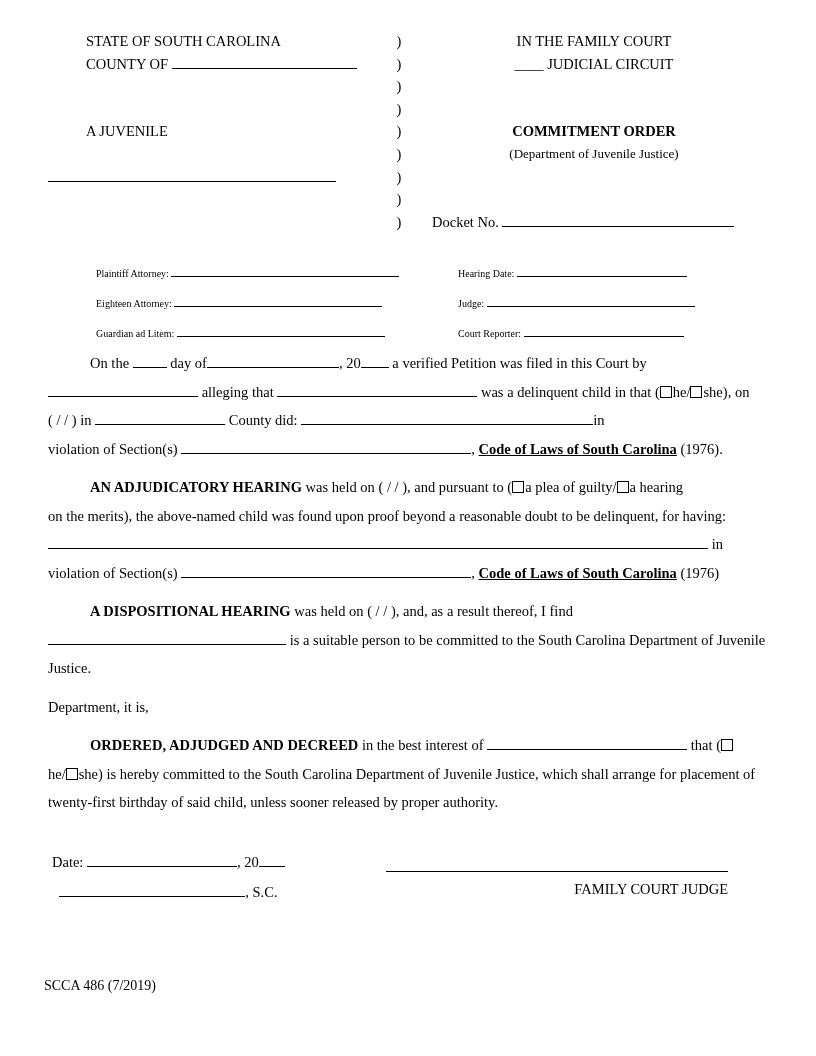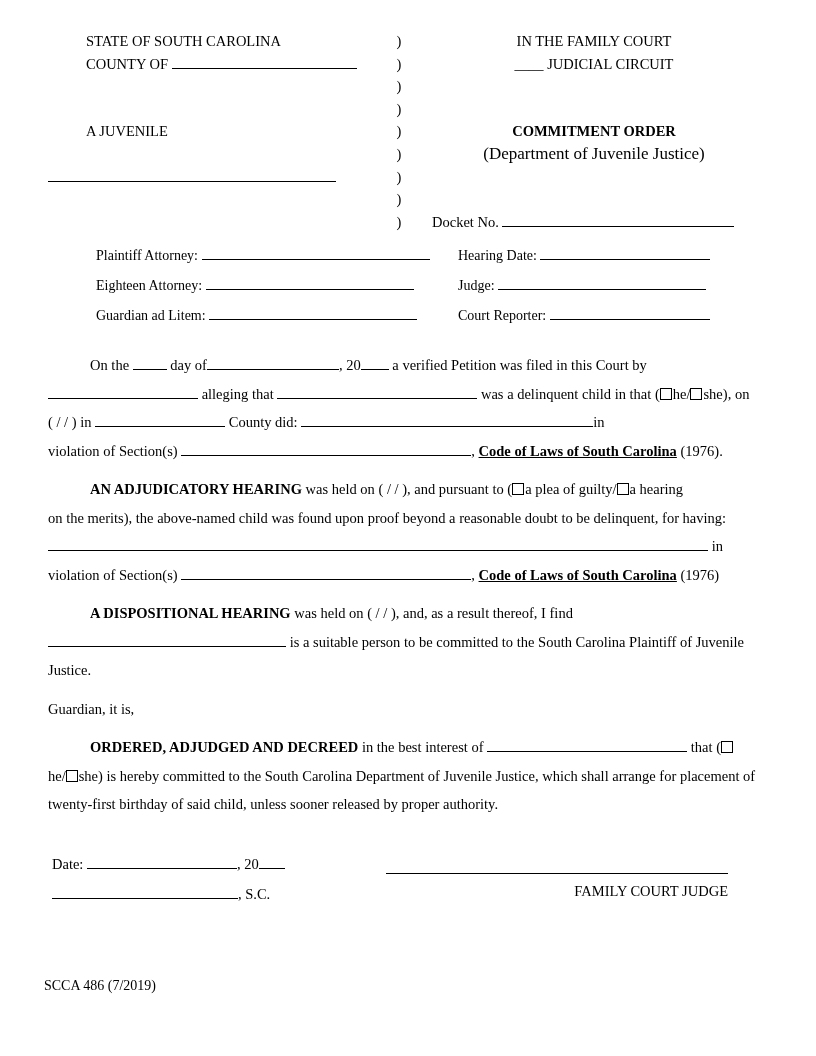--- a/index.html
+++ b/index.html
@@ -59,27 +59,27 @@
     vertical-align: baseline;
   }
   .bold { font-weight: bold; }
   .u-bold { font-weight: bold; text-decoration: underline; }
 
   .cap-right .order-title {
     font-weight: bold;
     font-size: 14.5px;
   }
   .cap-right .order-sub {
-    font-size: 17px;
+    font-size: 13px;
   }
 
   
   .attorney-block {
-    margin-top: 8px;
-    font-size: 14px;
+    margin-top: 26px;
+    font-size: 10px;
     line-height: 30px;
     padding-left: 48px;
   }
   .att-row {
     display: flex;
     white-space: nowrap;
   }
   .att-col-a { width: 362px; }
   .att-col-b { flex: 1; }
 
@@ -110,20 +110,21 @@
     font-size: 14.5px;
     line-height: 30px;
     position: relative;
     height: 86px;
   }
   .sig-left {
     position: absolute;
     left: 4px;
     top: 0;
     white-space: nowrap;
+    text-align: center;
   }
   .sig-right {
     position: absolute;
     left: 338px;
     top: 24px;
     width: 342px;
     text-align: right;
   }
   .sig-rule {
     border-top: 1px solid #000;
@@ -215,21 +216,21 @@
           <span>Guardian ad Litem:</span>
           <span class="blank" style="width:208px"></span>
         </div>
         <div class="att-col-b">
           <span>Court Reporter:</span>
           <span class="blank" style="width:160px"></span>
         </div>
       </div>
     </div>
 
-    <div class="body-text" style="margin-top:20px;">
+    <div class="body-text" style="margin-top:0;">
 
       <p style="text-align:justify">
         <span style="display:inline-block;width:42px"></span><span>On the </span><span class="blank" style="width:34px"></span><span> day of</span><span class="blank" style="width:132px"></span><span>, 20</span><span class="blank" style="width:28px"></span><span> a verified Petition was filed in this Court by</span>
       </p>
 
       <p>
         <span class="blank" style="width:150px"></span><span> alleging that </span><span class="blank" style="width:200px"></span><span> was a delinquent child in that (</span><span class="chk"></span><span>he/</span><span class="chk"></span><span>she), on</span>
       </p>
 
       <p>
@@ -256,28 +257,28 @@
         <span>violation of Section(s) </span><span class="blank" style="width:290px"></span>, <span class="u-bold">Code of Laws of South Carolina</span><span> (1976)</span>
       </p>
 
       <div class="para-gap"></div>
 
       <p>
         <span style="display:inline-block;width:42px"></span><span class="bold">A  DISPOSITIONAL  HEARING</span><span> was  held  on  (            /            /            ),  and,  as  a  result  thereof,  I  find</span>
       </p>
 
       <p>
-        <span class="blank" style="width:238px"></span><span> is a suitable person to be committed to the South Carolina Plaintiff of Juvenile</span>
+        <span class="blank" style="width:238px"></span><span> is a suitable person to be committed to the South Carolina Department of Juvenile</span>
       </p>
 
       <p>Justice.</p>
 
       <div class="para-gap"></div>
 
-      <p>Guardian, it is,</p>
+      <p>Department, it is,</p>
 
       <div class="para-gap"></div>
 
       <p>
         <span style="display:inline-block;width:42px"></span><span class="bold">ORDERED, ADJUDGED AND DECREED</span><span> in the best interest of </span><span class="blank" style="width:200px"></span><span> that (</span><span class="chk"></span>
       </p>
 
       <p>
         <span>he/</span><span class="chk"></span><span>she) is hereby committed to the South Carolina Department of Juvenile Justice, which shall arrange for placement of</span>
       </p>

